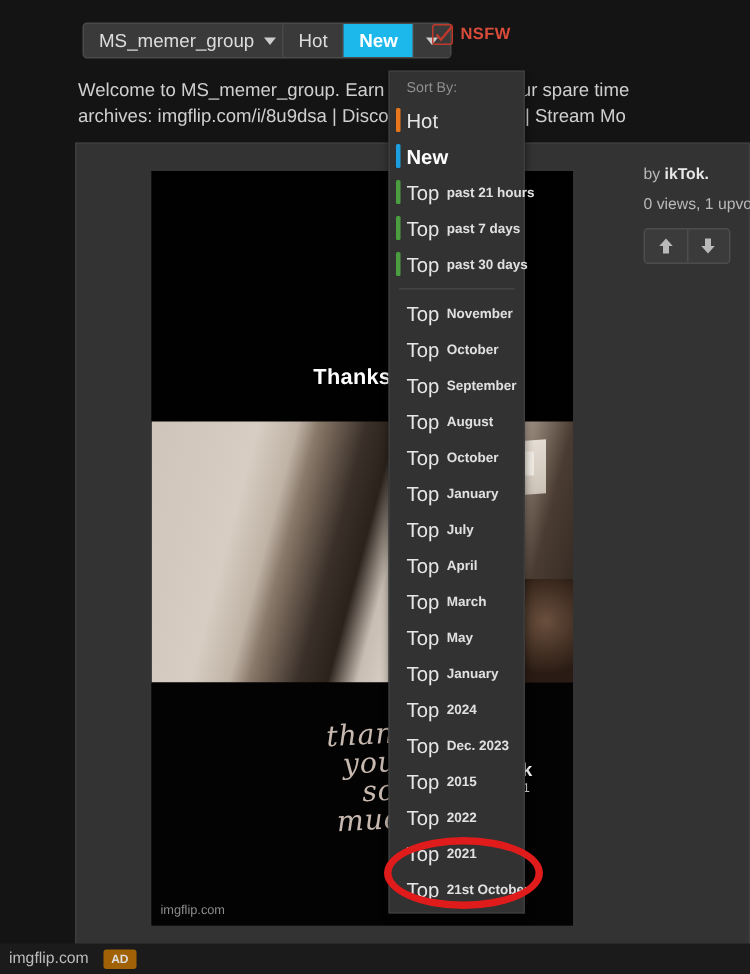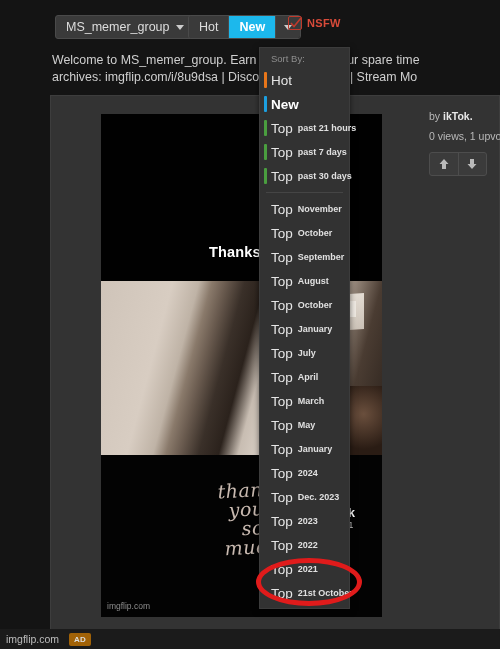--- a/index.html
+++ b/index.html
@@ -405,21 +405,21 @@
         <div class="dd-item">
           <span class="main">Top</span>
           <span class="sub">2024</span>
         </div>
         <div class="dd-item">
           <span class="main">Top</span>
           <span class="sub">Dec. 2023</span>
         </div>
         <div class="dd-item">
           <span class="main">Top</span>
-          <span class="sub">2023</span>
+          <span class="sub">2015</span>
         </div>
         <div class="dd-item">
           <span class="main">Top</span>
           <span class="sub">2022</span>
         </div>
         <div class="dd-item">
           <span class="main">Top</span>
           <span class="sub">2021</span>
         </div>
         <div class="dd-item">

